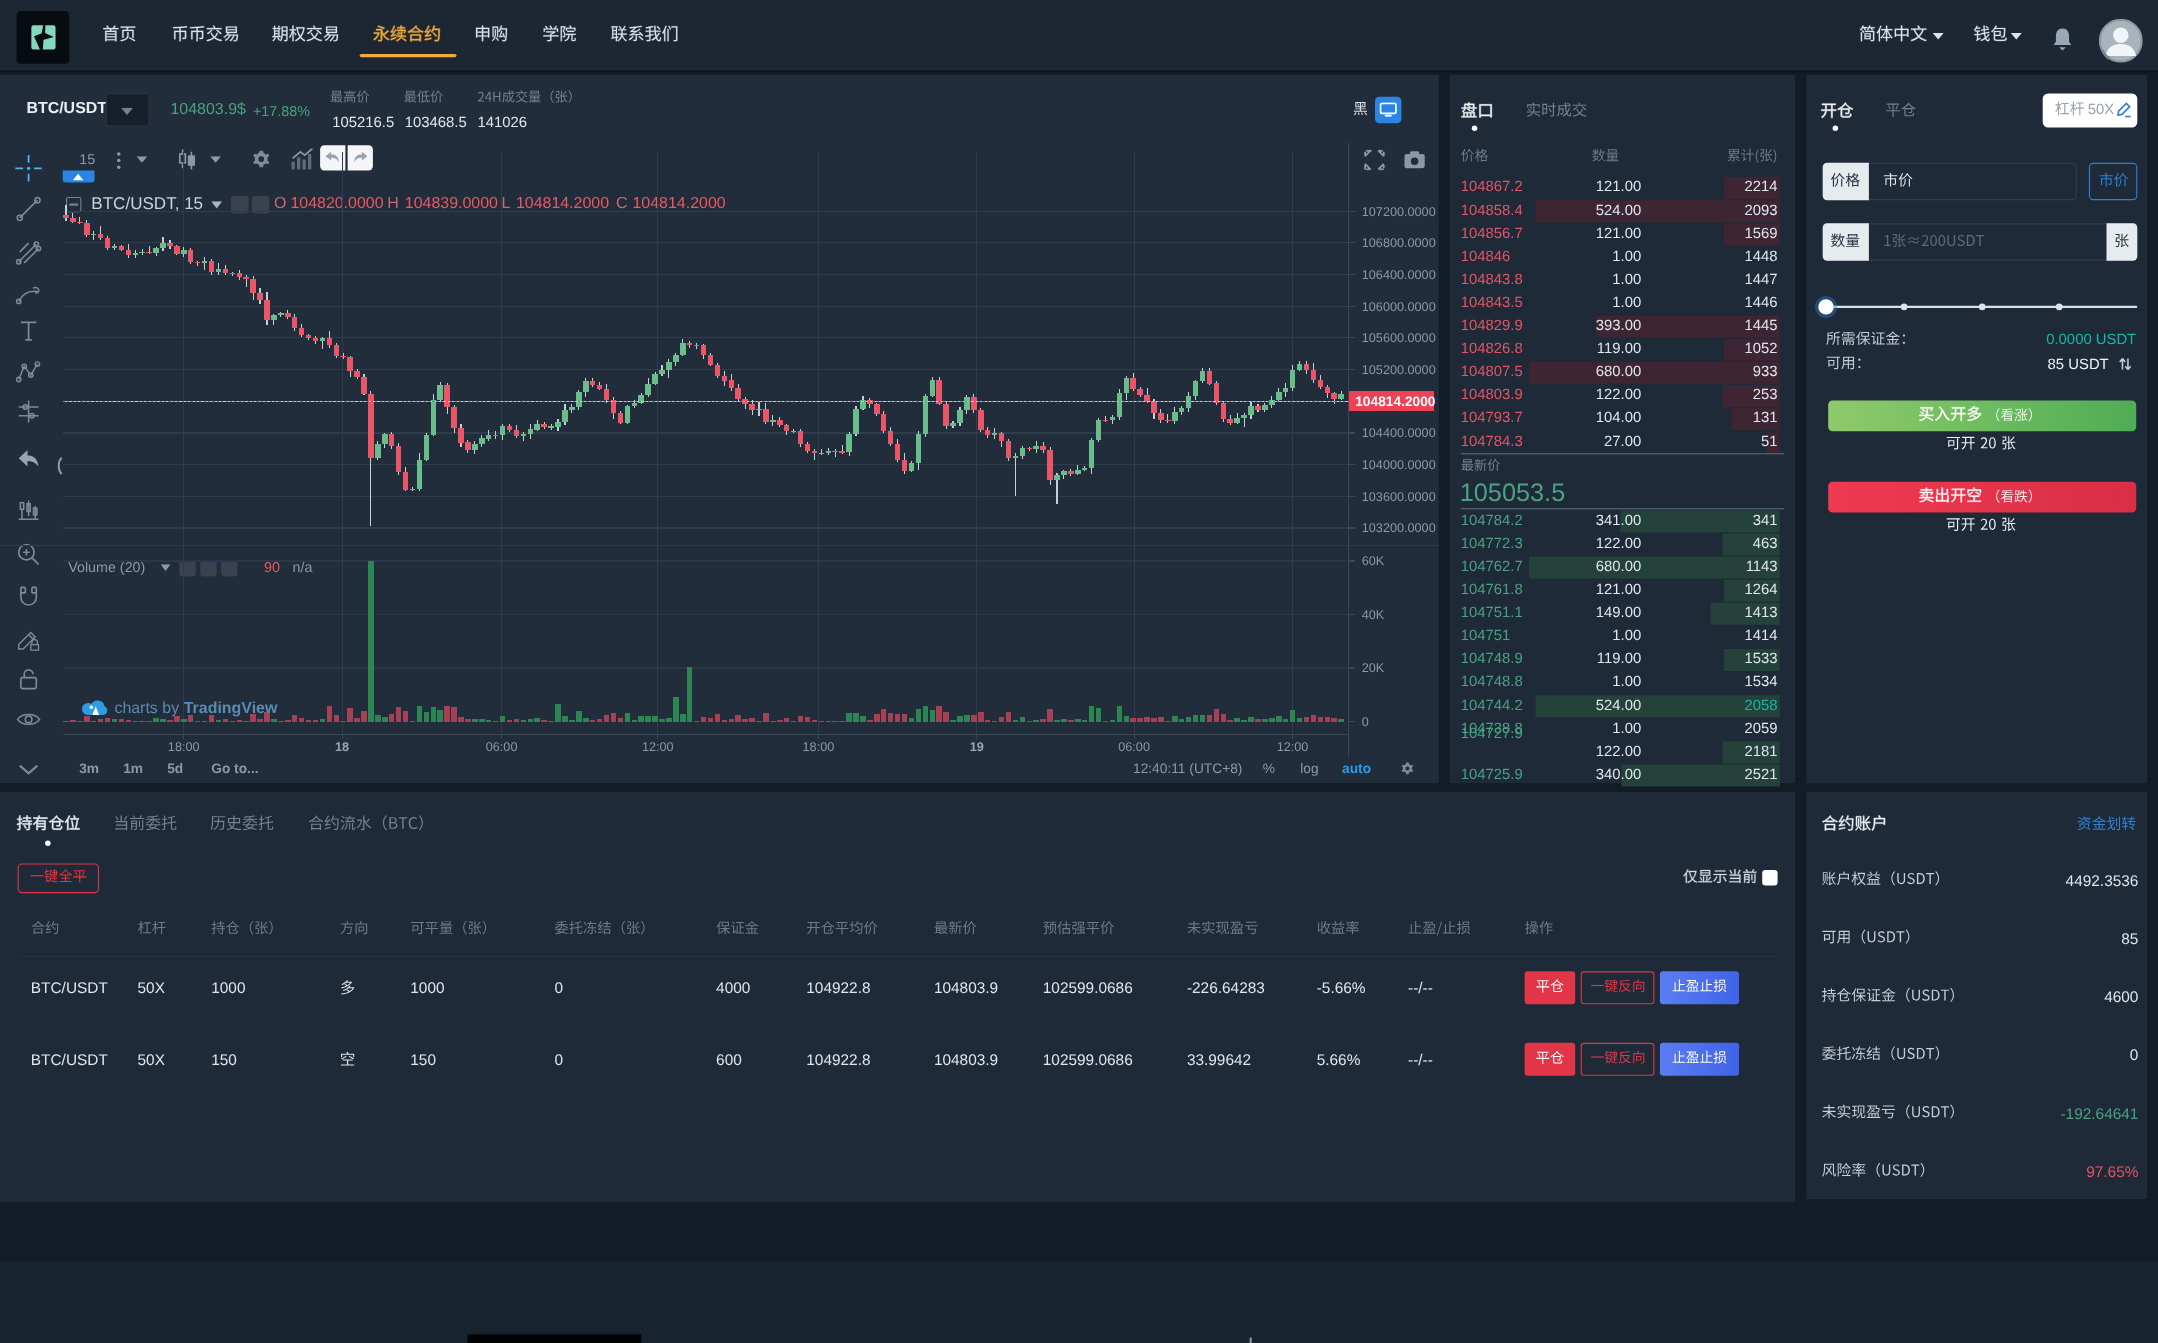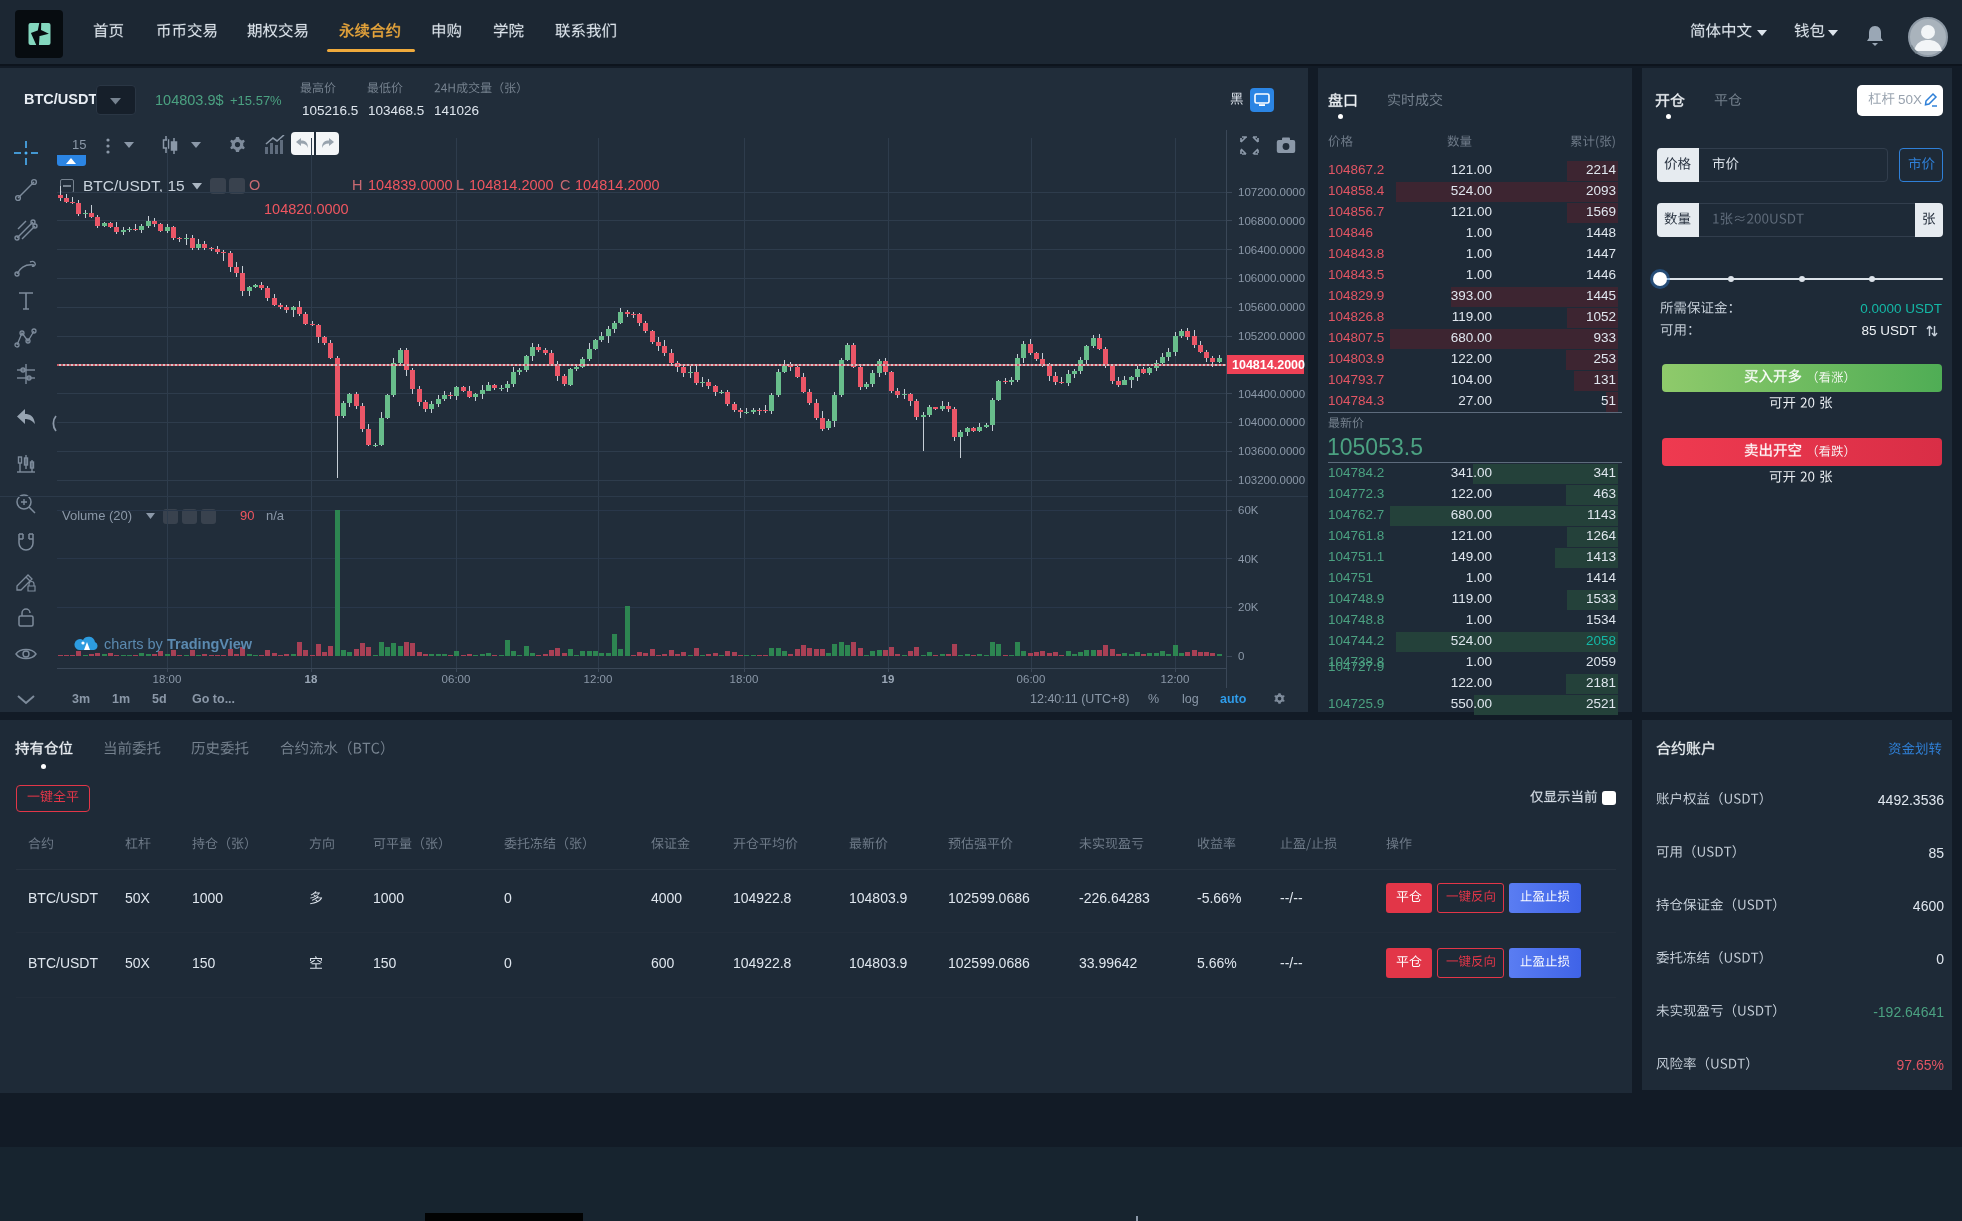--- a/index.html
+++ b/index.html
@@ -238,21 +238,21 @@
 <path d="M6 34 C8 25 14 23 20 23 C26 23 32 25 34 34 Z" fill="#f2f5f7"></path>
 <path d="M4 28 A 17 17 0 0 0 10 35 L 8 37 A 19 19 0 0 1 2 29 Z" fill="#78858f"></path>
     </svg>
     <div style="position:absolute;left:0;top:68px;width:1308px;height:644px;background:#212d3a"></div>
     <div style="position:absolute;top:89.1px;font:700 14.5px 'Liberation Sans',sans-serif;color:#e9eef4;line-height:21.8px;white-space:pre;left:24px;">BTC/USDT</div>
     <div style="position:absolute;left:96px;top:85px;width:40px;height:30px;background:#161f2a;border:1px solid #2a3644;border-radius:4px;"></div>
     <svg style="position:absolute;left:110px;top:98px" width="11" height="7" viewBox="0 0 11 7">
       <path d="M0 0 L11 0 L5.5 6.5 Z" fill="#76828f"></path>
     </svg>
     <div style="position:absolute;top:90.1px;font:400 14.5px 'Liberation Sans',sans-serif;color:#4ba181;line-height:21.8px;white-space:pre;left:155px;">104803.9$</div>
-    <div style="position:absolute;top:91.2px;font:400 13px 'Liberation Sans',sans-serif;color:#4ba181;line-height:19.5px;white-space:pre;left:230px;">+15.57%</div>
+    <div style="position:absolute;top:91.2px;font:400 13px 'Liberation Sans',sans-serif;color:#4ba181;line-height:19.5px;white-space:pre;left:230px;">+17.88%</div>
     <div style="position:absolute;left:300px;top:81.6px;">
       <svg width="36" height="15" viewBox="0 0 36 15" style="display:block;overflow:visible">
         <g fill="#76828f">
           <use href="#g6700" transform="translate(0.0,10.3) scale(0.01200,-0.01200)"></use>
           <use href="#g9ad8" transform="translate(12.0,10.3) scale(0.01200,-0.01200)"></use>
           <use href="#g4ef7" transform="translate(24.0,10.3) scale(0.01200,-0.01200)"></use>
         </g>
       </svg>
     </div>
     <div style="position:absolute;top:100.9px;font:400 13.5px 'Liberation Sans',sans-serif;color:#dfe6ee;line-height:20.2px;white-space:pre;left:302px;">105216.5</div>
@@ -355,21 +355,21 @@
     </svg>
     <div style="position:absolute;left:60px;top:179px;width:14px;height:14px;border:1.5px solid #76828f;border-radius:2px;"></div>
     <div style="position:absolute;left:63px;top:185px;width:8px;height:1.5px;background:#76828f;"></div>
     <div style="position:absolute;top:174.4px;font:400 15.5px 'Liberation Sans',sans-serif;color:#c9d3dd;line-height:23.2px;white-space:pre;left:83px;">BTC/USDT, 15</div>
     <svg style="position:absolute;left:192px;top:183px" width="10" height="7" viewBox="0 0 10 7">
       <path d="M0 0 L10 0 L5 6.5 Z" fill="#aab6c2"></path>
     </svg>
     <div style="position:absolute;left:210px;top:178px;width:16px;height:16px;background:#39424e;border-radius:3px;"></div>
     <div style="position:absolute;left:229px;top:178px;width:16px;height:16px;background:#39424e;border-radius:3px;"></div>
     <div style="position:absolute;top:175.1px;font:400 14.5px 'Liberation Sans',sans-serif;color:#c96a72;line-height:21.8px;white-space:pre;left:249px;">O</div>
-    <div style="position:absolute;top:175.1px;font:400 14.5px 'Liberation Sans',sans-serif;color:#ef5660;line-height:21.8px;white-space:pre;left:264px;margin-top:24px;">104820.0000</div>
+    <div style="position:absolute;top:175.1px;font:400 14.5px 'Liberation Sans',sans-serif;color:#ef5660;line-height:21.8px;white-space:pre;left:264px;">104820.0000</div>
     <div style="position:absolute;top:175.1px;font:400 14.5px 'Liberation Sans',sans-serif;color:#c96a72;line-height:21.8px;white-space:pre;left:352px;">H</div>
     <div style="position:absolute;top:175.1px;font:400 14.5px 'Liberation Sans',sans-serif;color:#ef5660;line-height:21.8px;white-space:pre;left:368px;">104839.0000</div>
     <div style="position:absolute;top:175.1px;font:400 14.5px 'Liberation Sans',sans-serif;color:#c96a72;line-height:21.8px;white-space:pre;left:456px;">L</div>
     <div style="position:absolute;top:175.1px;font:400 14.5px 'Liberation Sans',sans-serif;color:#ef5660;line-height:21.8px;white-space:pre;left:469px;">104814.2000</div>
     <div style="position:absolute;top:175.1px;font:400 14.5px 'Liberation Sans',sans-serif;color:#c96a72;line-height:21.8px;white-space:pre;left:560px;">C</div>
     <div style="position:absolute;top:175.1px;font:400 14.5px 'Liberation Sans',sans-serif;color:#ef5660;line-height:21.8px;white-space:pre;left:575px;">104814.2000</div>
     <div style="position:absolute;top:506.2px;font:400 13px 'Liberation Sans',sans-serif;color:#8b98a8;line-height:19.5px;white-space:pre;left:62px;">Volume (20)</div>
     <svg style="position:absolute;left:146px;top:513px" width="9" height="6" viewBox="0 0 9 6">
       <path d="M0 0 L9 0 L4.5 6 Z" fill="#8b98a8"></path>
     </svg>
@@ -1267,21 +1267,21 @@
     <div style="position:absolute;top:631.4px;font:400 13.5px 'Liberation Sans',sans-serif;color:#14b8a6;line-height:20.2px;white-space:pre;right:346px;">2058</div>
     <div style="position:absolute;top:652.4px;font:400 13.5px 'Liberation Sans',sans-serif;color:#4ba181;line-height:20.2px;white-space:pre;left:1328px;">104738.8</div>
     <div style="position:absolute;top:652.4px;font:400 13.5px 'Liberation Sans',sans-serif;color:#dfe6ee;line-height:20.2px;white-space:pre;right:470px;">1.00</div>
     <div style="position:absolute;top:652.4px;font:400 13.5px 'Liberation Sans',sans-serif;color:#dfe6ee;line-height:20.2px;white-space:pre;right:346px;">2059</div>
     <div style="position:absolute;left:1566px;top:673.5px;width:52px;height:20px;background:#24413a;"></div>
     <div style="position:absolute;top:657px;font:400 13.5px 'Liberation Sans',sans-serif;color:#4ba181;line-height:20.2px;white-space:pre;left:1328px;">104727.9</div>
     <div style="position:absolute;top:673.4px;font:400 13.5px 'Liberation Sans',sans-serif;color:#dfe6ee;line-height:20.2px;white-space:pre;right:470px;">122.00</div>
     <div style="position:absolute;top:673.4px;font:400 13.5px 'Liberation Sans',sans-serif;color:#dfe6ee;line-height:20.2px;white-space:pre;right:346px;">2181</div>
     <div style="position:absolute;left:1474px;top:694.5px;width:144px;height:20px;background:#24413a;"></div>
     <div style="position:absolute;top:694.4px;font:400 13.5px 'Liberation Sans',sans-serif;color:#4ba181;line-height:20.2px;white-space:pre;left:1328px;">104725.9</div>
-    <div style="position:absolute;top:694.4px;font:400 13.5px 'Liberation Sans',sans-serif;color:#dfe6ee;line-height:20.2px;white-space:pre;right:470px;">550.00</div>
+    <div style="position:absolute;top:694.4px;font:400 13.5px 'Liberation Sans',sans-serif;color:#dfe6ee;line-height:20.2px;white-space:pre;right:470px;">340.00</div>
     <div style="position:absolute;top:694.4px;font:400 13.5px 'Liberation Sans',sans-serif;color:#dfe6ee;line-height:20.2px;white-space:pre;right:346px;">2521</div>
     <div style="position:absolute;left:1642px;top:68px;width:310px;height:644px;background:#1e2a37"></div>
     <div style="position:absolute;left:1655px;top:92.7px;">
       <svg width="30" height="18" viewBox="0 0 30 18" style="display:block;overflow:visible">
         <g fill="#eef2f6" stroke="#eef2f6" stroke-width="33.3">
           <use href="#g5f00" transform="translate(0.0,12.9) scale(0.01500,-0.01500)"></use>
           <use href="#g4ed3" transform="translate(15.0,12.9) scale(0.01500,-0.01500)"></use>
         </g>
       </svg>
     </div>

